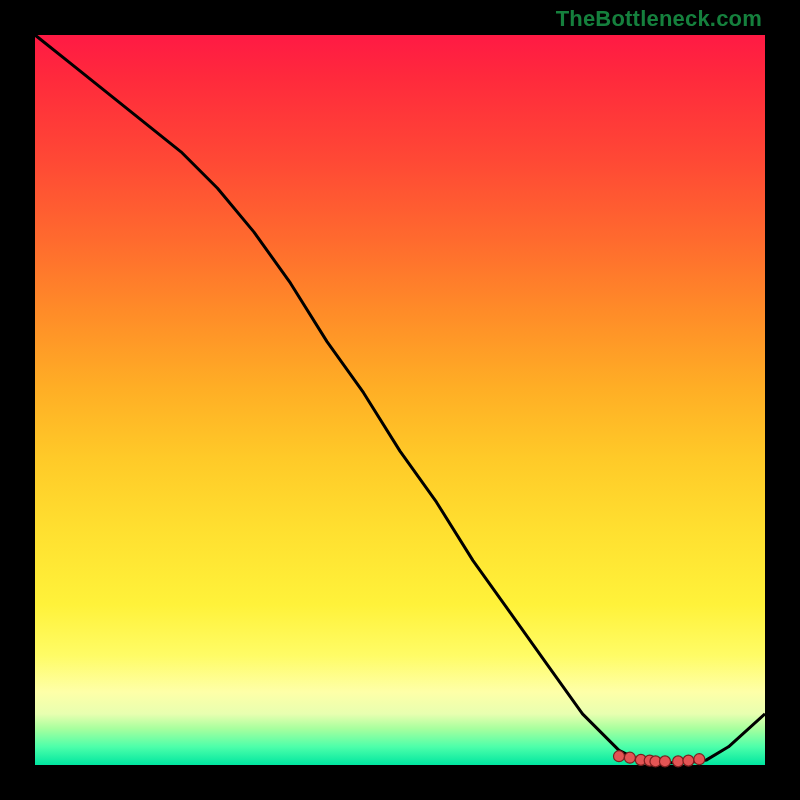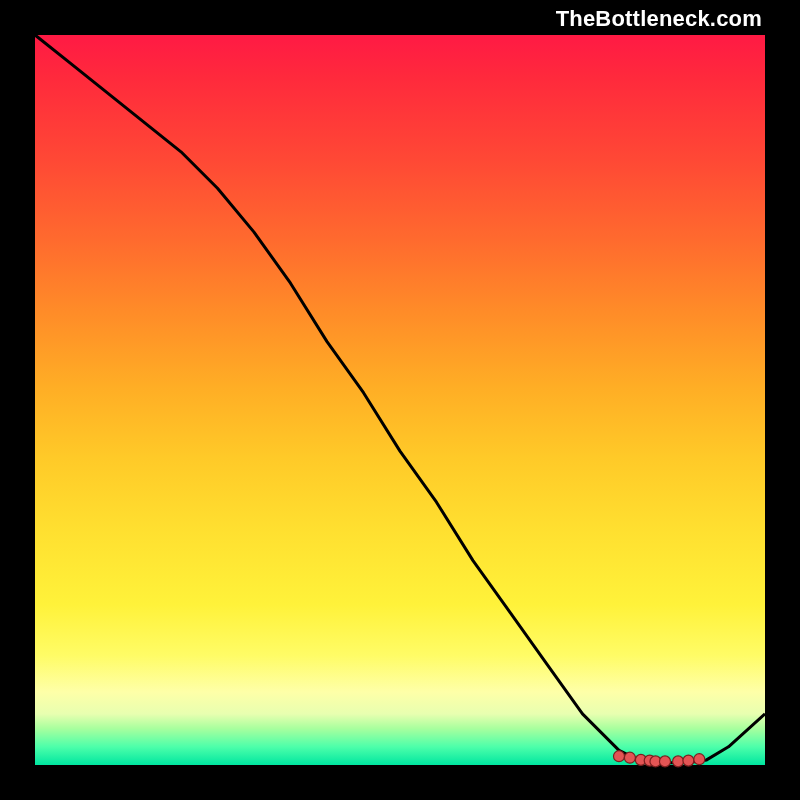--- a/index.html
+++ b/index.html
@@ -38,21 +38,21 @@
       #e8ffb0 93%,
       #a8ff9e 95%,
       #4dffaa 97.5%,
       #00e6a0 100%
     );
   }
   .attribution {
     position: absolute;
     top: 6px;
     right: 38px;
-    color: #ffffff;
+    color: #15803d;
     font-size: 22px;
     font-weight: bold;
     letter-spacing: 0.2px;
   }
   svg.overlay {
     position: absolute;
     left: 35px;
     top: 35px;
     width: 730px;
     height: 730px;

